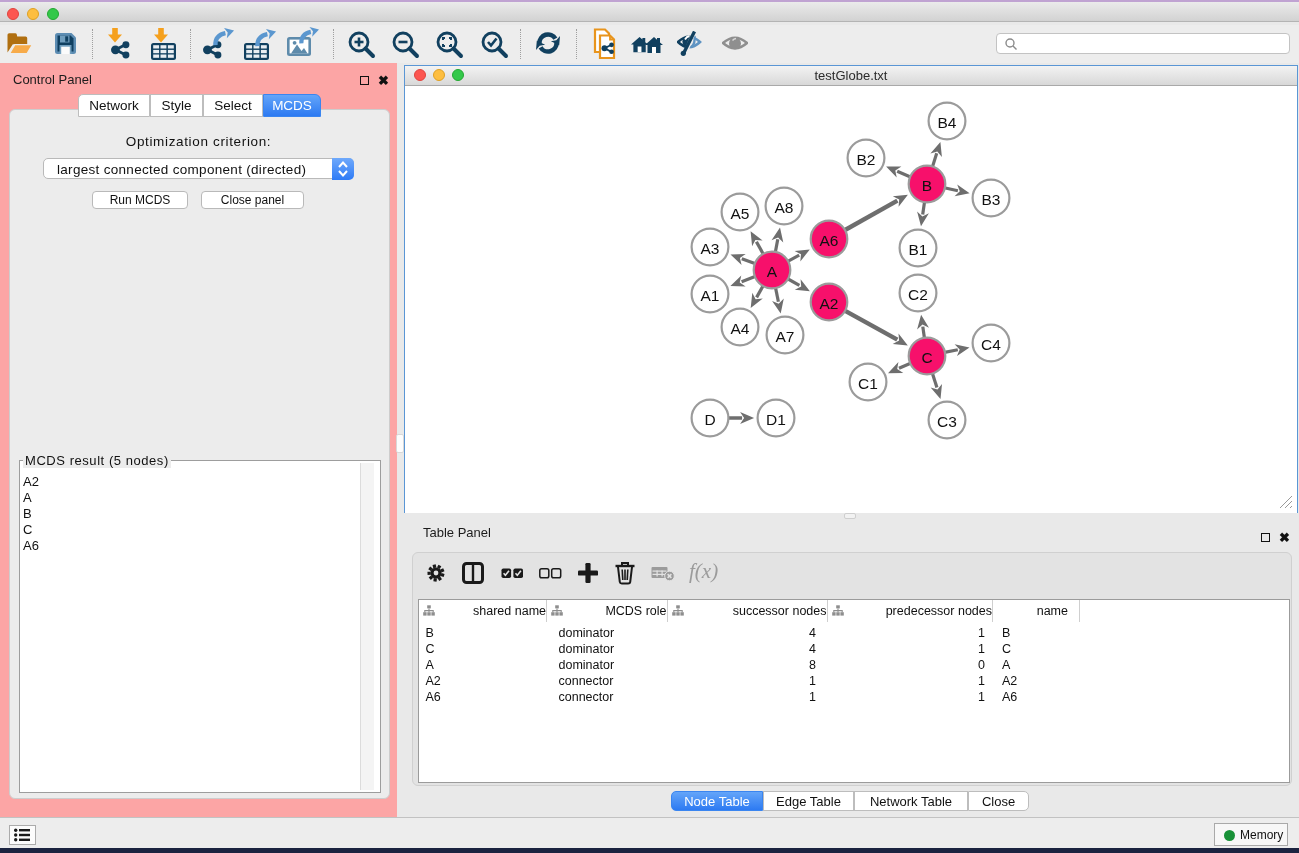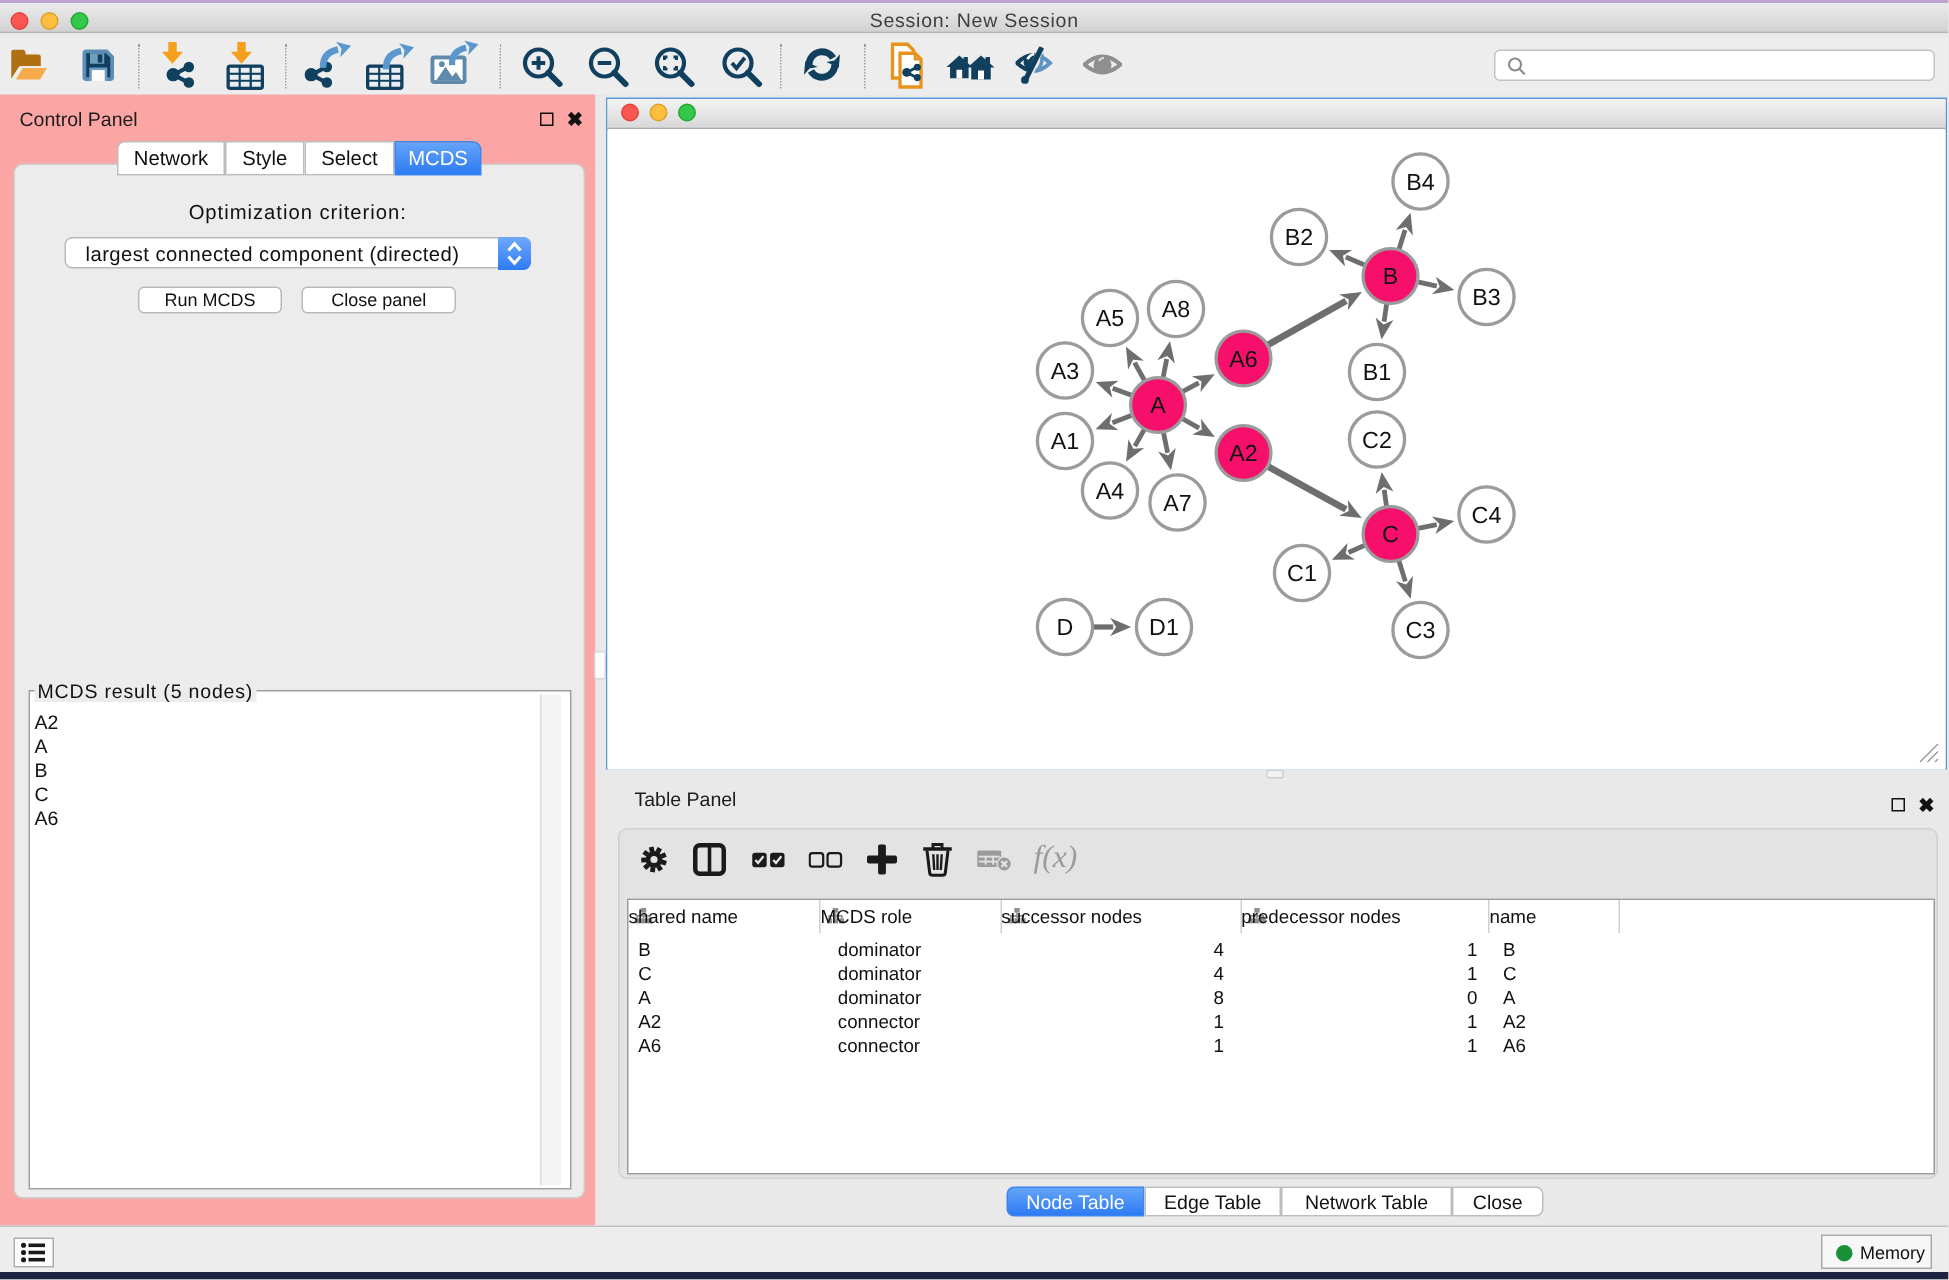--- a/index.html
+++ b/index.html
@@ -75,21 +75,21 @@
 #tpanel { left:404px; top:520px; width:895px; height:297px; background:#e9e9e9; }
 #tpanel .hdr { position:absolute; left:19px; top:5px; font-size:13px; color:#1c1c1c; }
 #tp-box { position:absolute; left:8px; top:32px; width:880px; height:234px;
   background:#e3e3e3; border:1px solid #d0d0d0; border-radius:6px; }
 #tp-toolbar { position:absolute; left:0; top:0; width:100%; height:42px;text-align:center; }
 #tbl { position:absolute; left:5px; top:46px; width:872px; height:184px; background:#fff;
   border:1px solid #9b9b9b; }
 #tbl-head { position:absolute; left:0; top:0; height:22px; background:#f4f4f4;
   border-bottom:1px solid #c6c6c6; font-size:12.5px; color:#111; }
 .th { position:absolute; top:0; height:22px; border-right:1px solid #cfcfcf; }
-.th .lbl { position:absolute; top:4px; width:100%; text-align:left; }
+.th .lbl { position:absolute; top:4px; width:100%; text-align:right; }
 .trow { position:absolute; font-size:12.5px; color:#111; height:16px; }
 .tc { position:absolute; }
 
 .btab { position:absolute; top:0; height:20px; background:#fff; border:1px solid #bdbdbd;
   font-size:13px; color:#111; text-align:center; line-height:19px; }
 #btabs { position:absolute; left:267px; top:271px; height:20px; }
 
 
 #statusbar { left:0; top:817px; width:1299px; height:31px; background:#ededed;
   border-top:1px solid #c2c2c2; }
@@ -105,21 +105,20 @@
 
 #vdiv { left:397px; top:63px; width:7px; height:754px; background:#e9e9e9; }
 </style>
 </head>
 <body>
 
 <div class="abs" id="titlebar">
   <div class="tl t1"></div>
     <div class="tl t2"></div>
     <div class="tl t3"></div>
-  <div class="ttext">Session: New Session</div>
 </div>
 
 <div class="abs" id="toolbar">
   <div class="sep" style="left:92px"></div>
     <div class="sep" style="left:190px"></div>
     <div class="sep" style="left:333px"></div>
     <div class="sep" style="left:520px"></div>
     <div class="sep" style="left:576px"></div>
     <svg class="ic" style="left:6px;top:6px" width="28" height="24" viewBox="0 0 28 24">
       <path d="M1.5 21.5 L1.5 3.8 Q1.5 2.2 3.2 2.2 L9.2 2.2 Q10.5 2.2 10.8 3.4 L11.2 5.4 L19.6 5.4 Q21.2 5.4 21.2 7 L21.2 13.2 L6.8 13.2 Z" fill="#b06f10"></path>
@@ -317,20 +316,21 @@
 
 <div class="abs" id="vdiv"></div>
 <div class="abs" style="left:396px;top:434px;width:8px;height:19px;background:#fdfdfd;border:1px solid #d8d8d8;border-radius:2px;"></div>
 <div class="abs" style="left:844px;top:513px;width:12px;height:6px;background:#f2f2f2;border:1px solid #cfcfcf;border-radius:2px;"></div>
 
 <div class="abs" id="netwin">
   <div id="nw-title">
     <div class="tl t1"></div>
       <div class="tl t2"></div>
       <div class="tl t3"></div>
+    <div class="ttext">testGlobe.txt</div>
   </div>
   <div id="nw-canvas">
     <svg width="893" height="427" viewBox="0 0 893 427" style="position:absolute;left:0;top:0">
 <line x1="359.6" y1="169.5" x2="351.4" y2="154.7" stroke="#6e6e6e" stroke-width="3.2"></line>
 <polygon points="345.6,144.2 357.6,153.5 350.4,152.9 347.1,159.3" fill="#6e6e6e"></polygon>
 <line x1="369.8" y1="167.9" x2="372.8" y2="152.3" stroke="#6e6e6e" stroke-width="3.2"></line>
 <polygon points="375.0,140.5 378.3,155.4 373.1,150.4 366.5,153.2" fill="#6e6e6e"></polygon>
 <line x1="352.6" y1="177.6" x2="336.8" y2="171.8" stroke="#6e6e6e" stroke-width="3.2"></line>
 <polygon points="325.5,167.6 340.7,166.9 334.9,171.1 336.6,178.1" fill="#6e6e6e"></polygon>
 <line x1="352.6" y1="188.6" x2="336.6" y2="194.8" stroke="#6e6e6e" stroke-width="3.2"></line>

